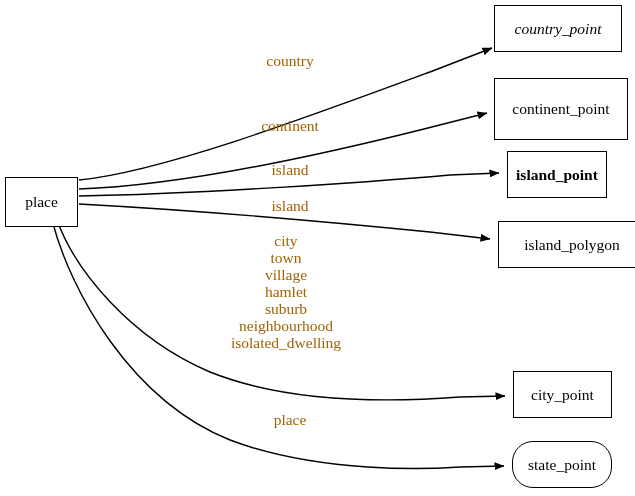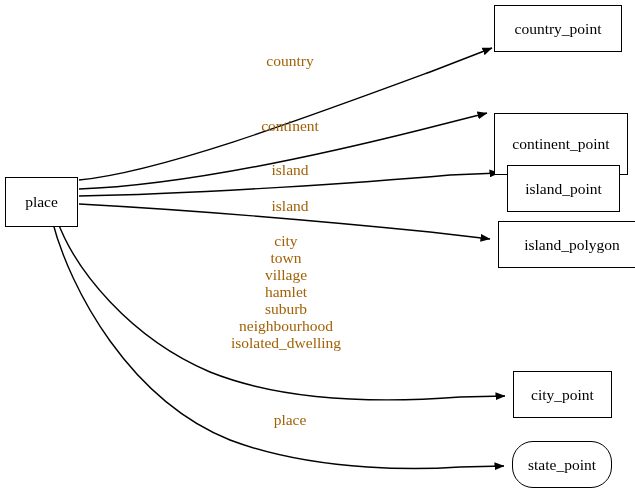--- a/index.html
+++ b/index.html
@@ -63,27 +63,27 @@
         <path d="M 79,204 C 190,210 330,222 430,232 L 490,239" marker-end="url(#arrowhead)" stroke="#000000"></path>
         <path d="M 57,220 C 75,270 130,338 210,372 C 300,408 420,400 460,397 L 505,396" marker-end="url(#arrowhead)" stroke="#000000"></path>
         <path d="M 52,220 C 70,290 130,400 230,440 C 320,474 430,469 460,467 L 504,466" marker-end="url(#arrowhead)" stroke="#000000"></path>
       </g>
   </svg>
 
   <div id="node-layer">
       <div class="node" style="left: 5px; top: 177px; width: 73px; height: 50px;">
         <span>place</span>
       </div>
-      <div class="node" style="left: 494px; top: 5px; width: 128px; height: 47px;">
+      <div class="node" style="left: 494px; top: 5px; width: 128px; height: 47px; font-style: italic;">
         <span>country_point</span>
       </div>
-      <div class="node" style="left: 494px; top: 78px; width: 134px; height: 62px; margin-top: 35px;">
+      <div class="node" style="left: 494px; top: 78px; width: 134px; height: 62px;">
         <span>continent_point</span>
       </div>
-      <div class="node" style="left: 507px; top: 165px; width: 113px; height: 47px;">
+      <div class="node" style="left: 507px; top: 151px; width: 100px; height: 47px; font-weight: bold;">
         <span>island_point</span>
       </div>
       <div class="node" style="left: 498px; top: 221px; width: 148px; height: 47px;">
         <span>island_polygon</span>
       </div>
       <div class="node" style="left: 513px; top: 371px; width: 99px; height: 47px;">
         <span>city_point</span>
       </div>
       <div class="node" style="left: 512px; top: 441px; width: 100px; height: 47px; border-radius: 21px;">
         <span>state_point</span>

